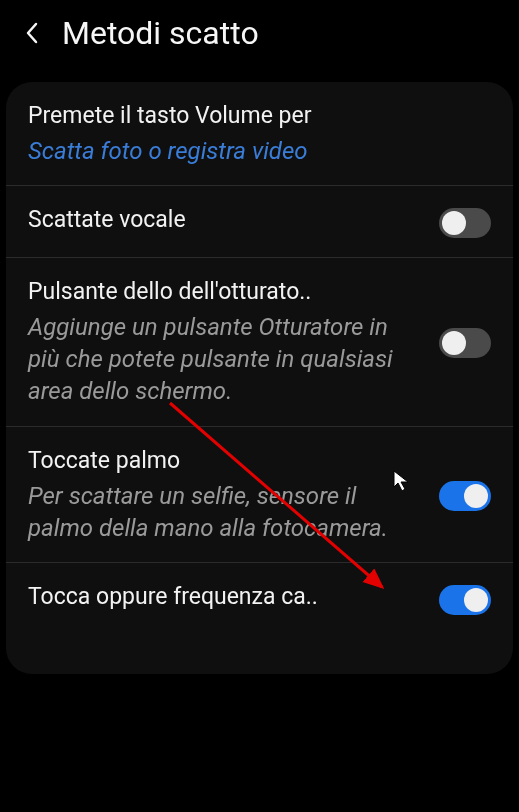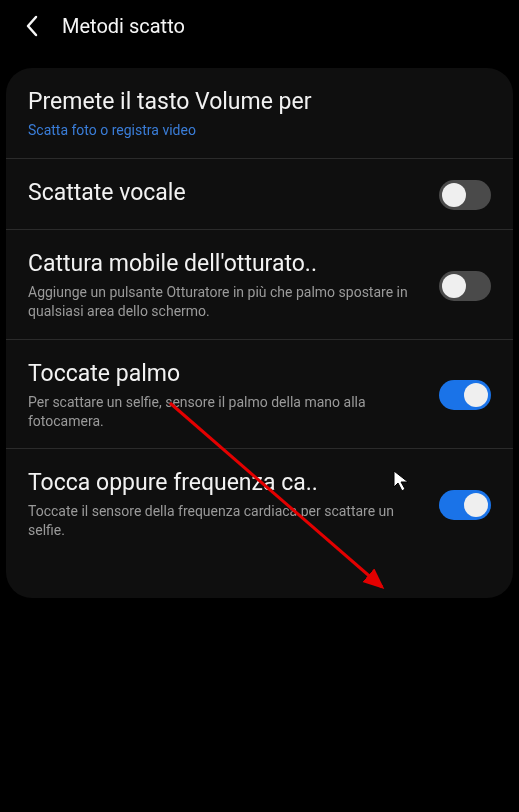--- a/index.html
+++ b/index.html
@@ -19,21 +19,21 @@
   }
   .back-icon {
     width: 24px;
     height: 24px;
     margin-right: 18px;
     display: flex;
     align-items: center;
     justify-content: center;
   }
   .header-title {
-    font-size: 20px;
+    font-size: 32px;
     font-weight: 400;
     color: #f6f6f6;
   }
   .panel {
     background: #0f0f0f;
     border-radius: 26px;
     margin: 18px 6px 0 6px;
     padding-bottom: 40px;
   }
   .row {
@@ -54,23 +54,24 @@
     line-height: 1.25;
     margin-bottom: 4px;
     white-space: nowrap;
     overflow: hidden;
     text-overflow: ellipsis;
   }
   .row-title.wrap {
     white-space: normal;
   }
   .row-sub {
-    font-size: 14px;
+    font-size: 24px;
     color: #9a9a9a;
     line-height: 1.35;
+    font-style: italic;
   }
   .row-sub.link {
     color: #3a7dd8;
   }
   .toggle {
     width: 52px;
     height: 30px;
     border-radius: 15px;
     position: relative;
     flex-shrink: 0;
@@ -129,42 +130,41 @@
     <div class="row-text">
       <div class="row-title wrap">Scattate vocale</div>
     </div>
     <div class="toggle off">
       <div class="toggle-knob"></div>
     </div>
   </div>
 
   <div class="row">
     <div class="row-text">
-      <div class="row-title">Cattura mobile dell'otturato..</div>
-      <div class="row-sub">Aggiunge un pulsante Otturatore in più che palmo spostare in qualsiasi area dello schermo.</div>
+      <div class="row-title">Pulsante dello dell'otturato..</div>
+      <div class="row-sub">Aggiunge un pulsante Otturatore in più che potete pulsante in qualsiasi area dello schermo.</div>
     </div>
     <div class="toggle off">
       <div class="toggle-knob"></div>
     </div>
   </div>
 
   <div class="row">
     <div class="row-text">
       <div class="row-title wrap">Toccate palmo</div>
       <div class="row-sub">Per scattare un selfie, sensore il palmo della mano alla fotocamera.</div>
     </div>
     <div class="toggle on">
       <div class="toggle-knob"></div>
     </div>
   </div>
 
   <div class="row">
     <div class="row-text">
       <div class="row-title">Tocca oppure frequenza ca..</div>
-      <div class="row-sub">Toccate il sensore della frequenza cardiaca per scattare un selfie.</div>
     </div>
     <div class="toggle on">
       <div class="toggle-knob"></div>
     </div>
   </div>
 
 </div>
 
 <svg class="arrow-annot" width="240" height="210">
   <defs>

